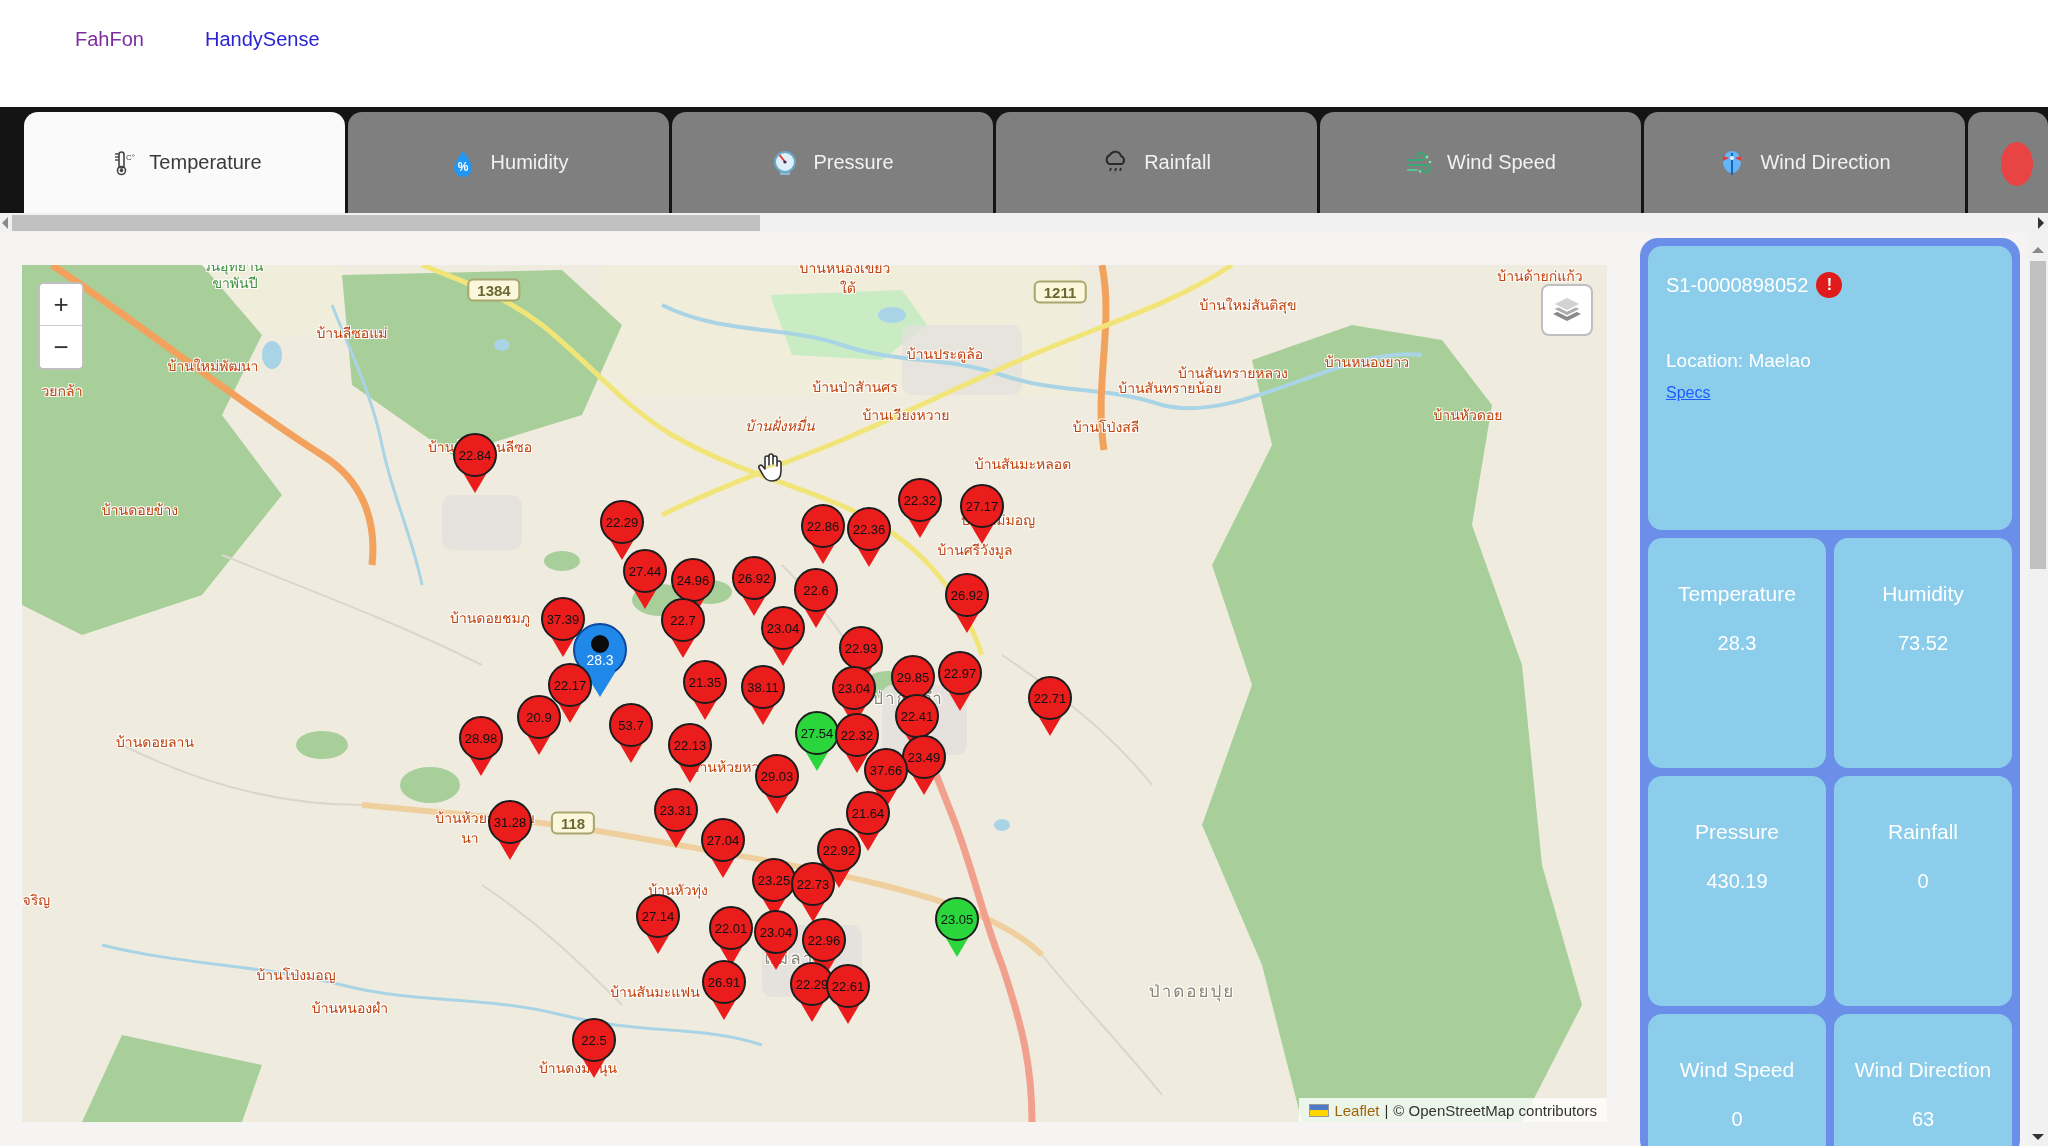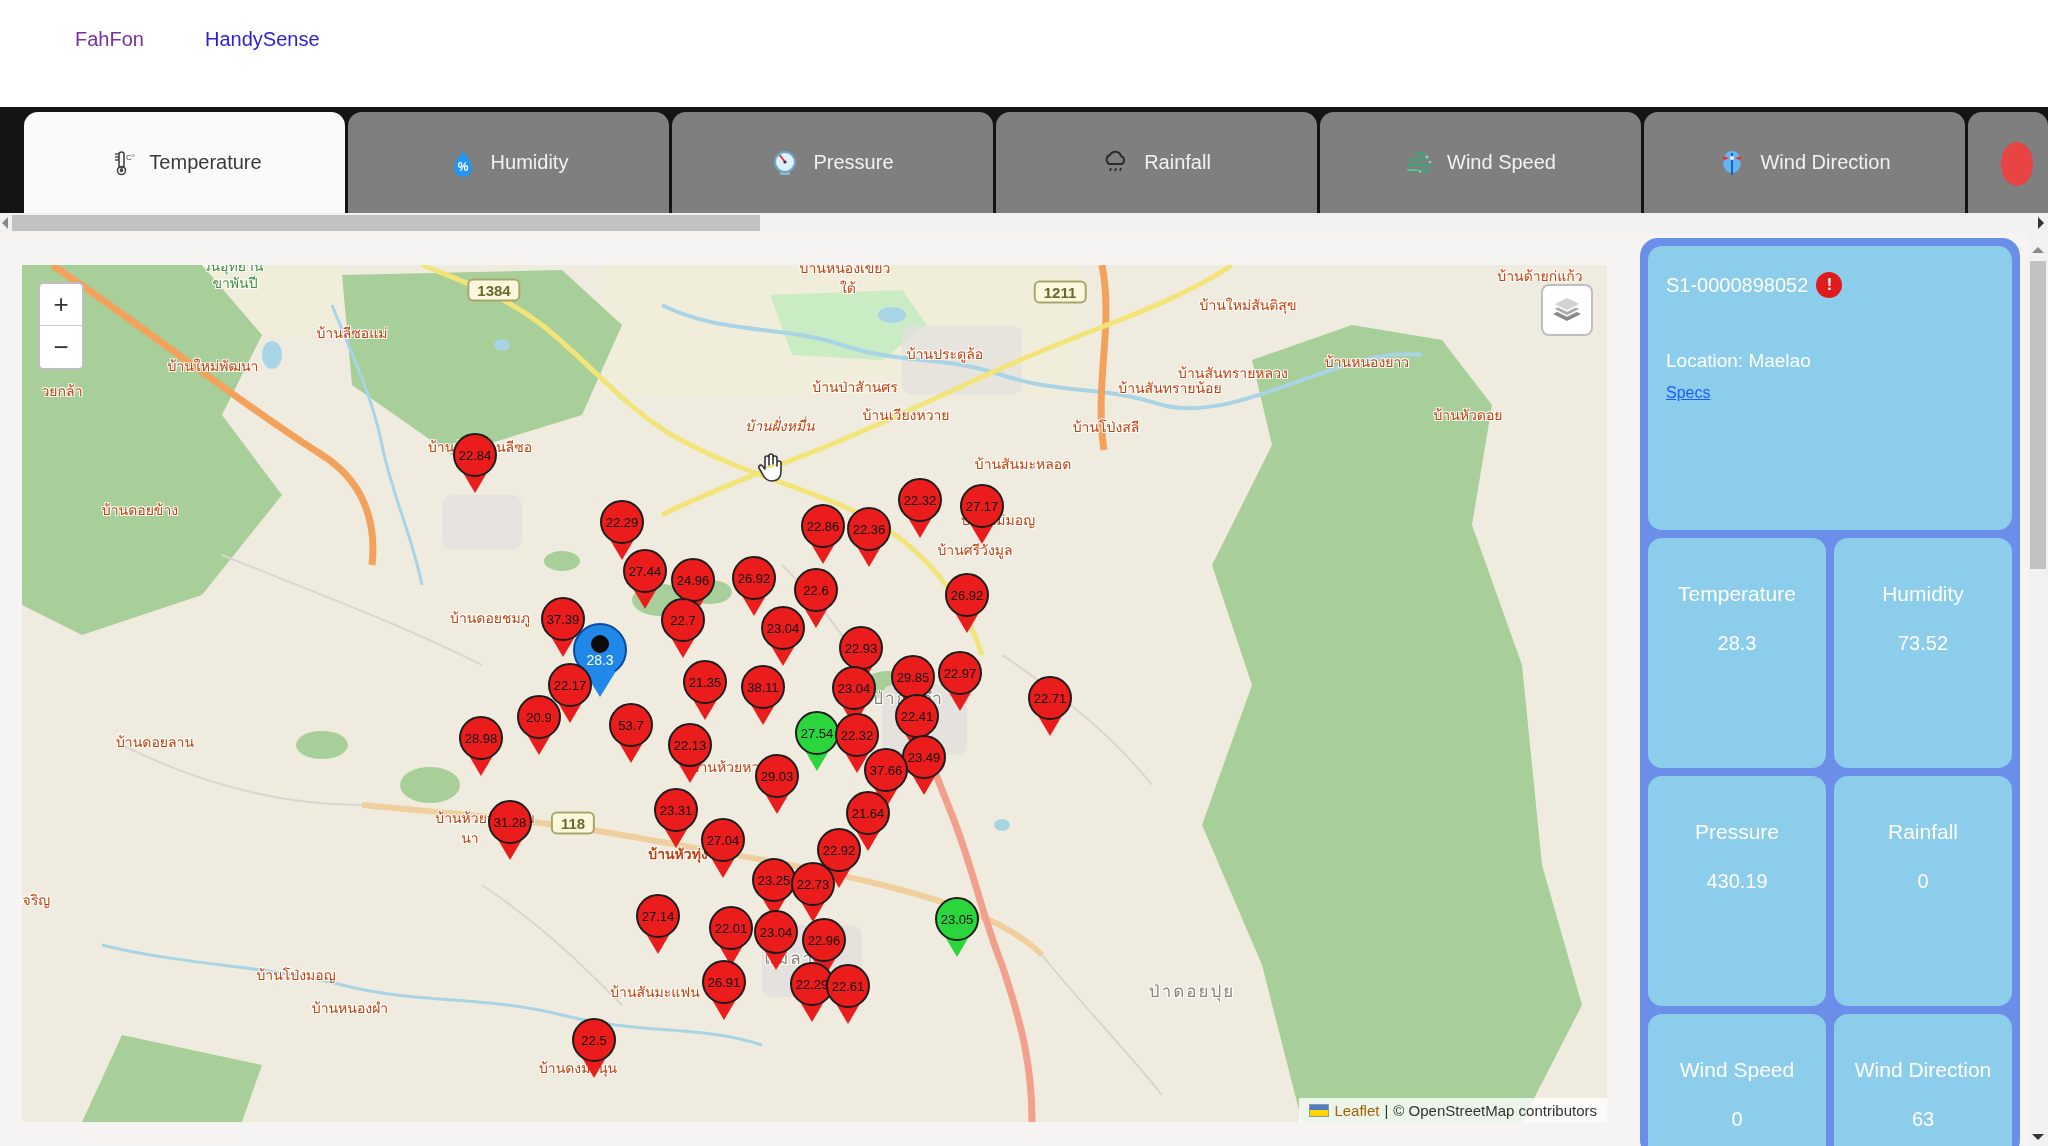--- a/index.html
+++ b/index.html
@@ -263,21 +263,21 @@
       <div class="map-label" style="left: 1211px; top: 108px;">บ้านสันทรายหลวง</div>
       <div class="map-label" style="left: 1148px; top: 123px;">บ้านสันทรายน้อย</div>
       <div class="map-label" style="left: 1345px; top: 97px;">บ้านหนองยาว</div>
       <div class="map-label" style="left: 1518px; top: 11px;">บ้านด้ายก่แก้ว</div>
       <div class="map-label" style="left: 1446px; top: 150px;">บ้านหัวดอย</div>
       <div class="map-label" style="left: 1001px; top: 199px;">บ้านสันมะหลอด</div>
       <div class="map-label" style="left: 976px; top: 255px;">บ้านแม่มอญ</div>
       <div class="map-label" style="left: 953px; top: 285px;">บ้านศรีวังมูล</div>
       <div class="map-label" style="left: 711px; top: 502px;">บ้านห้วยหวาย</div>
       <div class="map-label big" style="left: 886px; top: 432px;">ป่าก่อดำ</div>
-      <div class="map-label" style="left: 656px; top: 589px; font-weight: bold;">บ้านหัวทุ่ง</div>
+      <div class="map-label" style="left: 656px; top: 625px;">บ้านหัวทุ่ง</div>
       <div class="map-label" style="left: 633px; top: 727px;">บ้านสันมะแฟน</div>
       <div class="map-label big" style="left: 773px; top: 692px;">แม่ลาว</div>
       <div class="map-label" style="left: 556px; top: 803px;">บ้านดงมะนุน</div>
       <div class="map-label big" style="left: 1170px; top: 725px;">ป่าดอยปุย</div>
       <div class="map-label" style="left: 328px; top: 743px;">บ้านหนองผำ</div>
       <div class="map-label" style="left: 274px; top: 710px;">บ้านโป่งมอญ</div>
     </div>
   <div id="badge-layer">
       <div class="road-badge" style="left: 472px; top: 25px;">1384</div>
       <div class="road-badge" style="left: 1038px; top: 27px;">1211</div>

